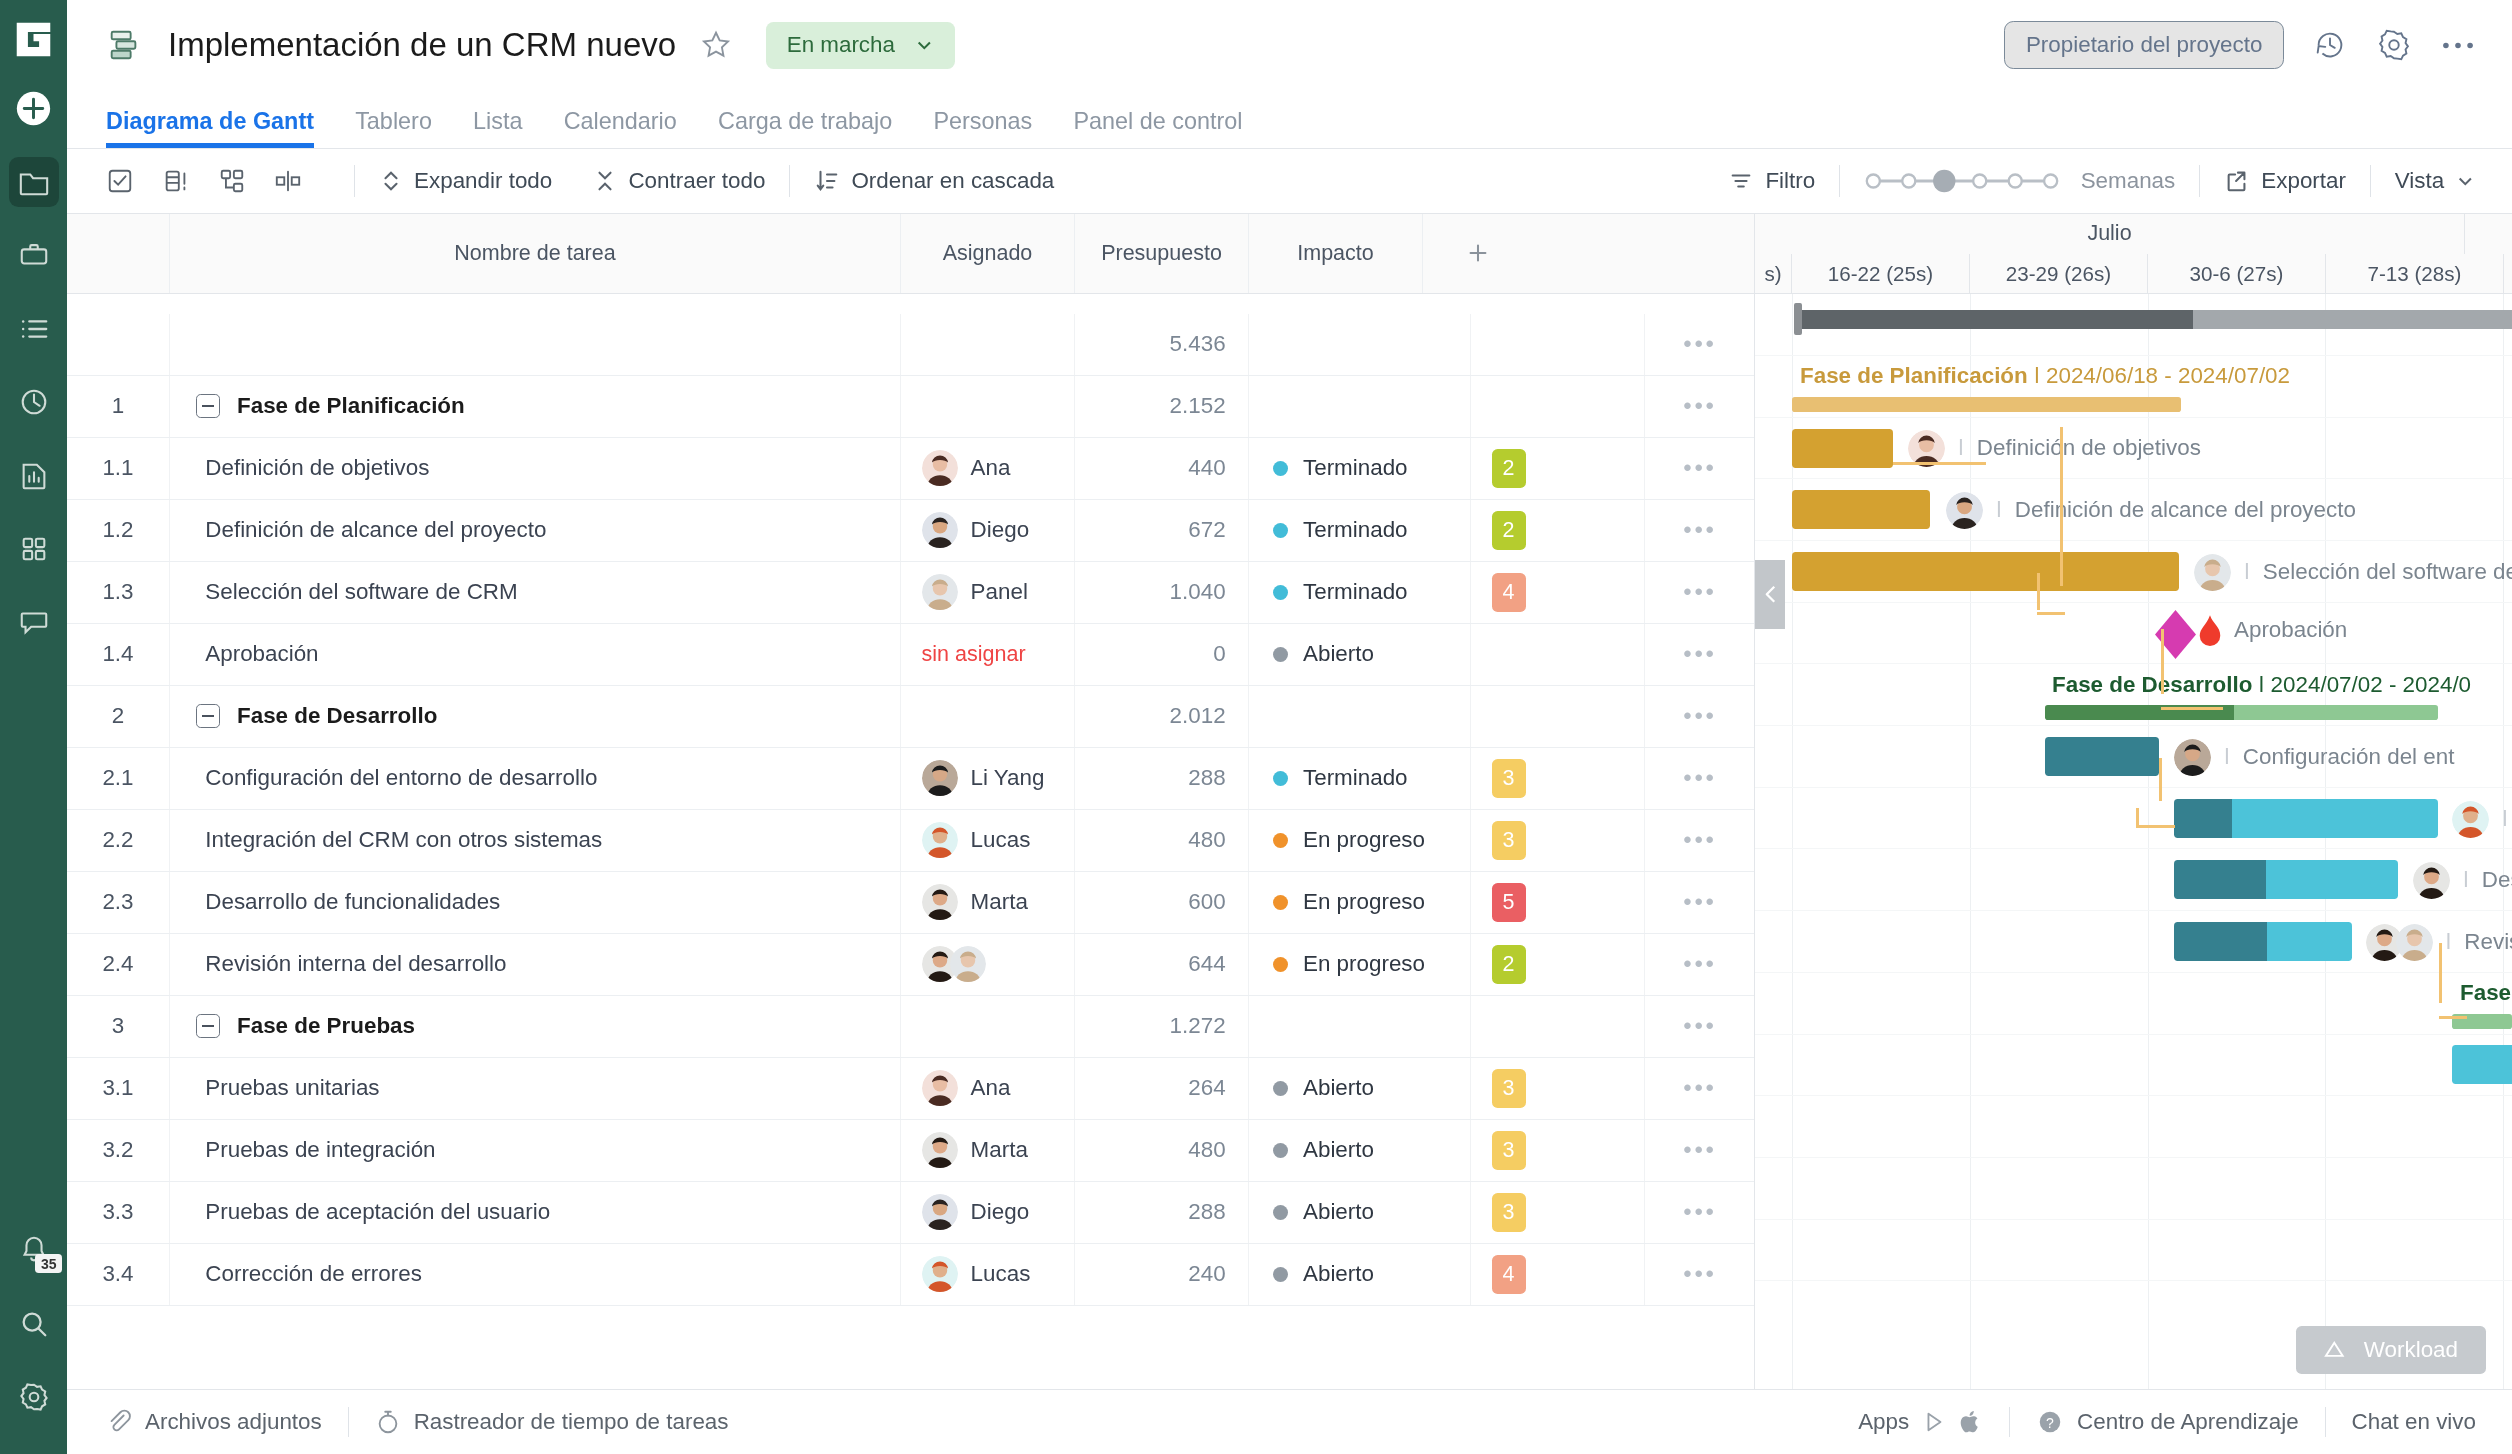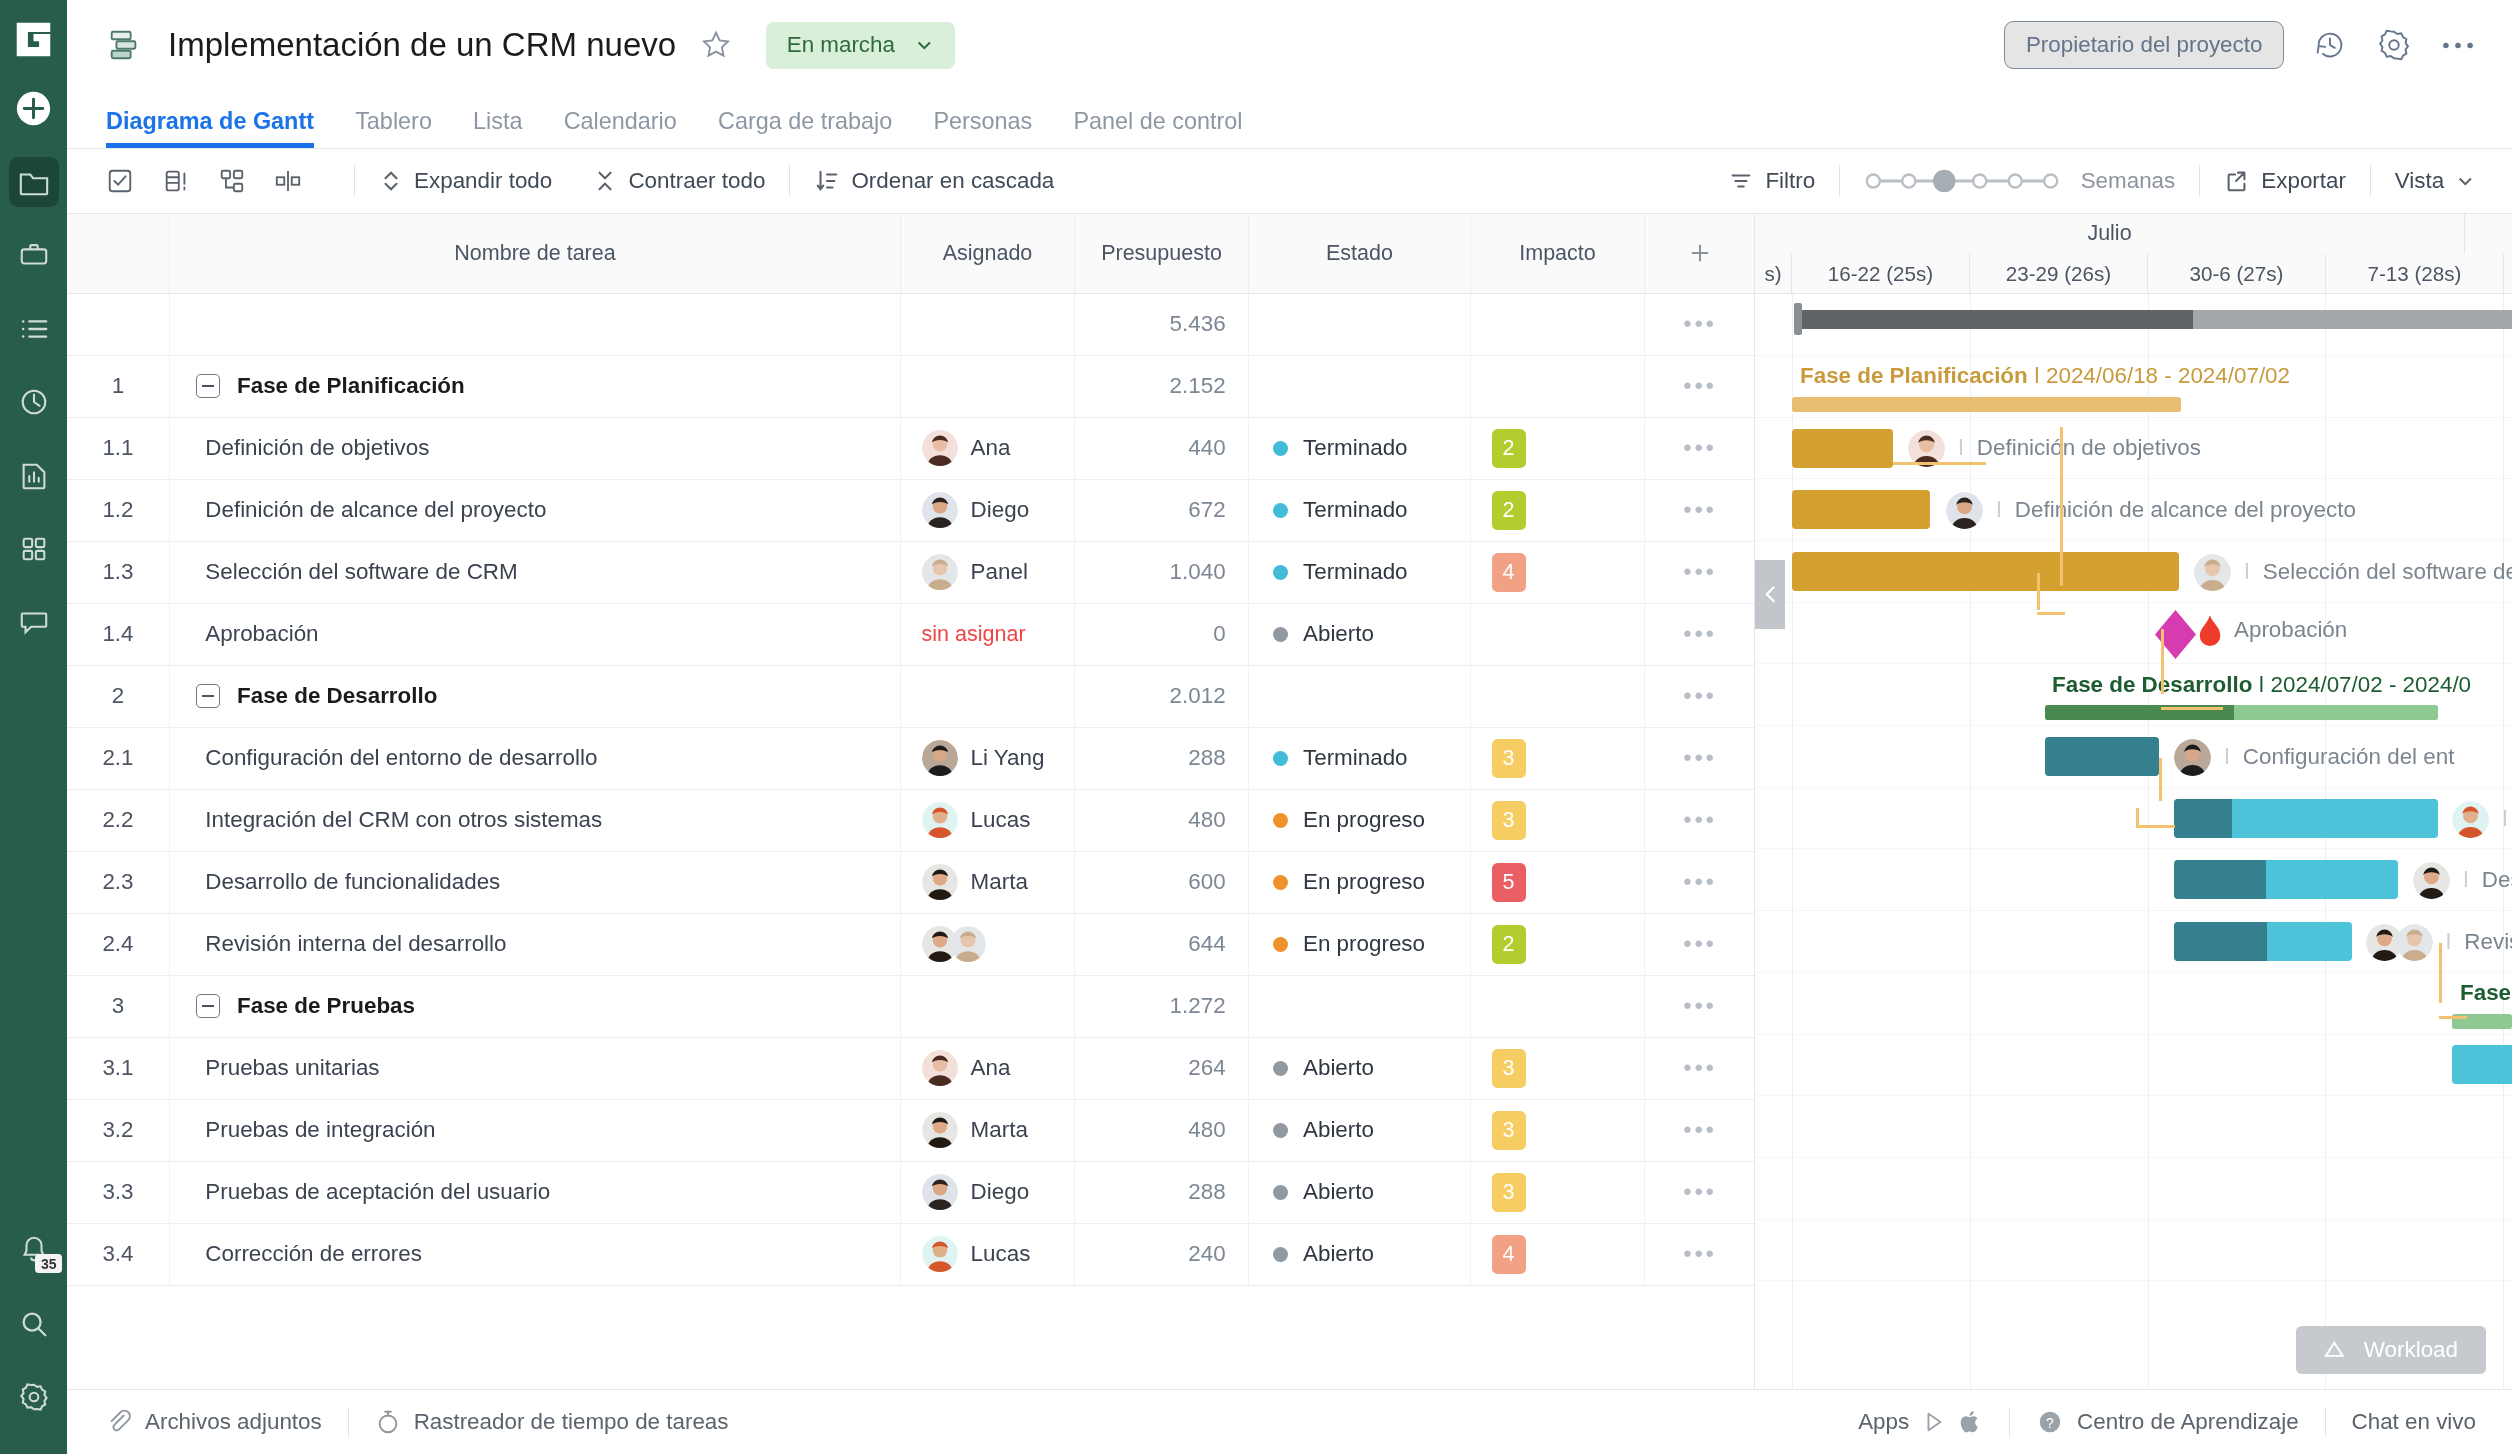--- a/index.html
+++ b/index.html
@@ -82,21 +82,21 @@
   .tb-icon-only { margin-right: 28px; cursor: pointer; display:flex; }
   .tb-sep { width: 0.9px; height: 32px; background: #dfe3e8; margin: 0 24px; }
   .tb-right { margin-left: auto; display: flex; align-items: center; }
   .zoom-slider { display: flex; align-items: center; }
   .zoom-label { font-size: 22.4px; color: #8c949e; margin-left: 20.6px; }
 
   
   .body { flex: 1 1 auto; display: flex; min-height: 0; position: relative; }
 
   
-  .tbl { width: 1688px; flex: 0 0 1688px; border-right: 0.9px solid #e3e6ea; display: flex; flex-direction: column; }
+  .tbl { width: 1688px; flex: 0 0 1688px; border-right: 0.9px solid #e3e6ea; display: flex; flex-direction: column; gap: 20px; }
   .tbl-head { display: flex; height: 80px; background: #fafafa; border-bottom: 0.9px solid #e3e6ea; }
   .th {
     display: flex; align-items: center; justify-content: center;
     font-size: 21.5px; color: #4b5563; border-right: 0.9px solid #eceff2; height: 100%;
   }
   .c-id   { width: 103px; flex: 0 0 103px; }
   .c-name { width: 731px; flex: 0 0 731px; }
   .c-asn  { width: 174px; flex: 0 0 174px; }
   .c-bud  { width: 174px; flex: 0 0 174px; }
   .c-sta  { width: 222px; flex: 0 0 222px; }
@@ -449,21 +449,20 @@
     </div>
 
     <div class="body">
 
       <div class="tbl">
         <div class="tbl-head">
           <div class="th c-id"></div>
           <div class="th c-name">Nombre de tarea</div>
           <div class="th c-asn">Asignado</div>
           <div class="th c-bud">Presupuesto</div>
-          <div class="th c-sta">Estado</div>
           <div class="th c-imp">Impacto</div>
           <div class="th c-add">
             <svg width="26" height="26" viewBox="0 0 28 28" fill="none" stroke="#8a929b" stroke-width="2.2" stroke-linecap="round">
                 <path d="M14 6 V22 M6 14 H22"></path>
               </svg>
           </div>
         </div>
         <div id="tbl-rows">
             <div class="row">
               <div class="td c-id td-id"></div>

